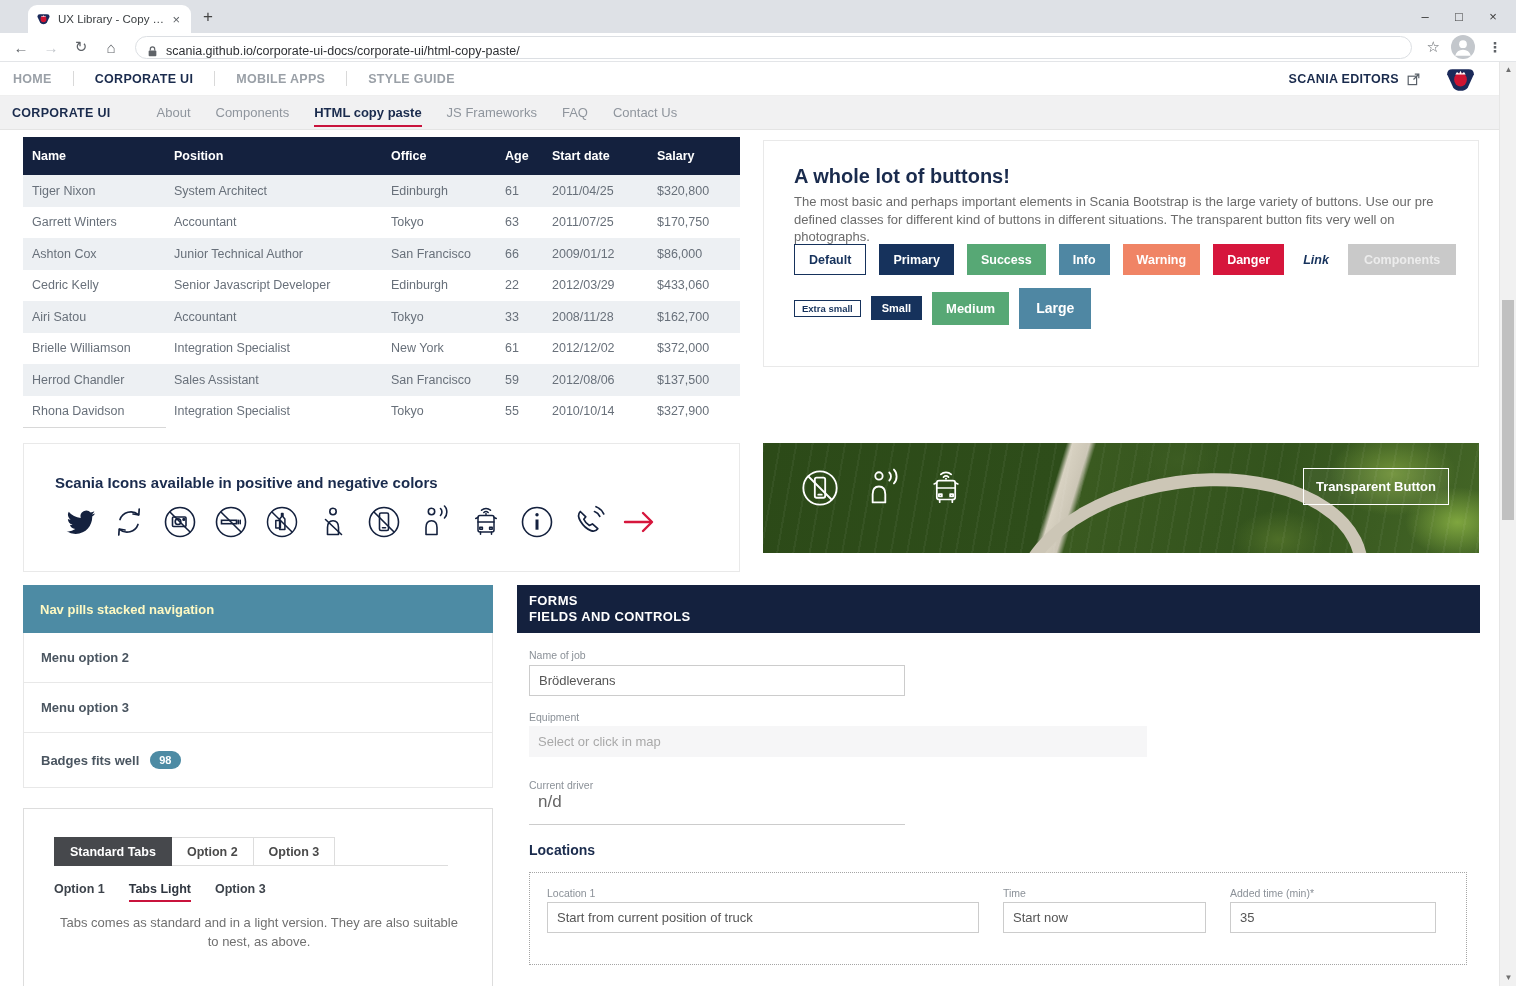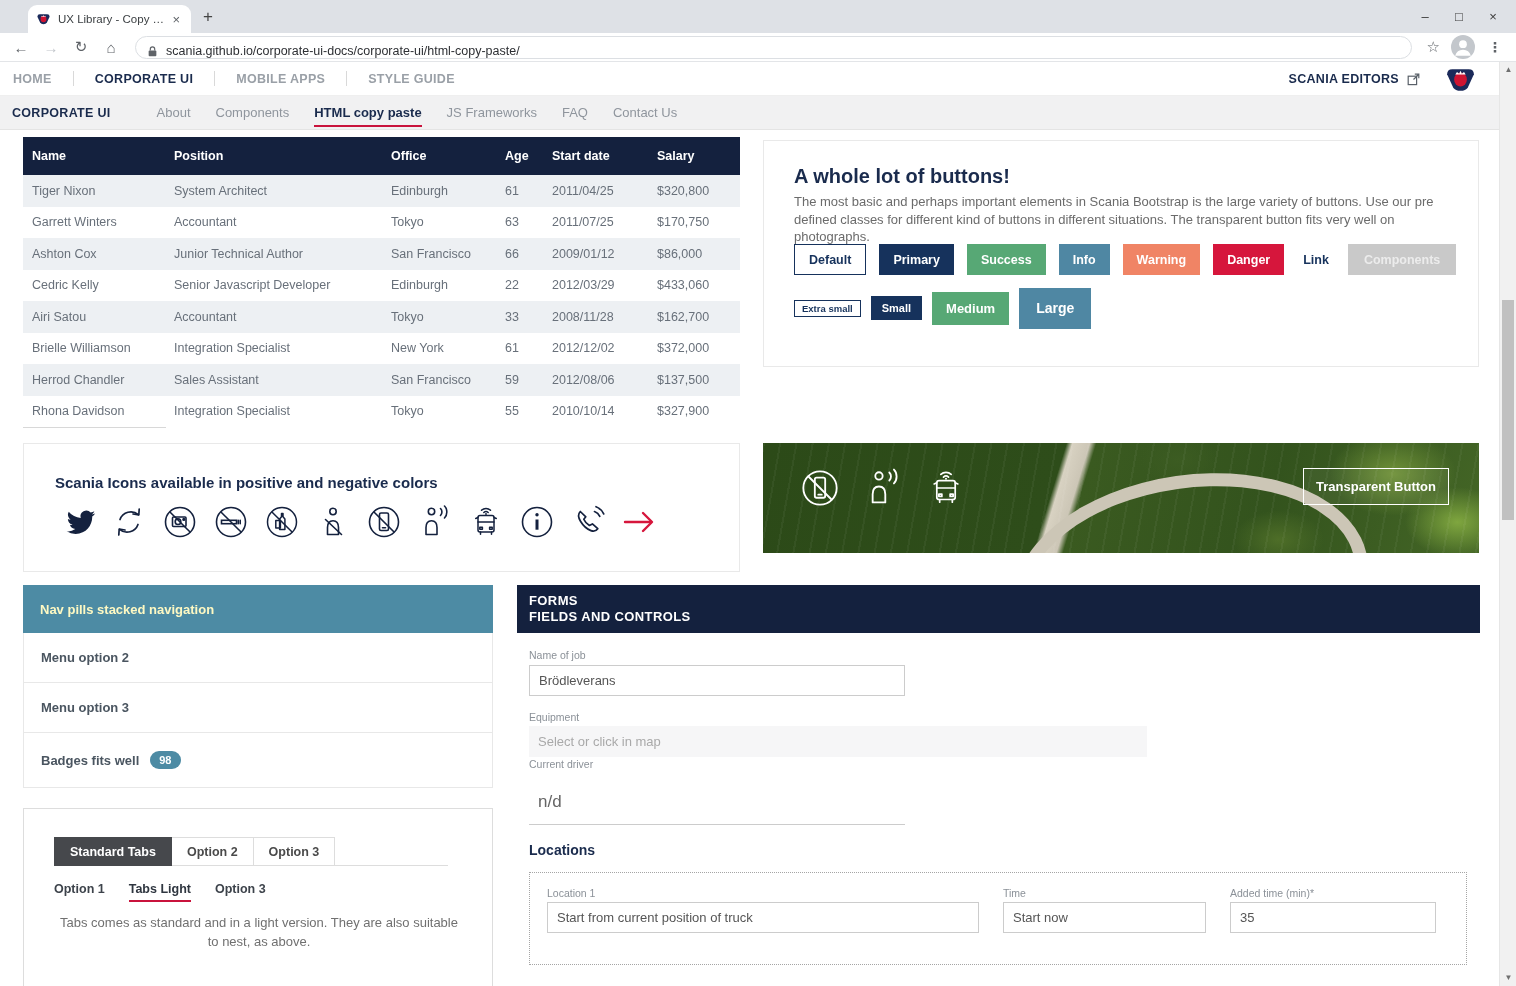--- a/index.html
+++ b/index.html
@@ -66,21 +66,21 @@
   .bp-desc { position:absolute; left:30px; top:52px; width:648px; font-size:13px; color:#6b6b6b; line-height:17.5px; }
   .bp-row1 { position:absolute; left:30px; top:103px; display:flex; align-items:center; gap:13px; }
   .bp-row2 { position:absolute; left:30px; top:145px; height:44px; display:flex; align-items:center; gap:10px; }
   .btn { font-family:inherit; font-weight:700; font-size:12.5px; border:none; height:31px; padding:0 14px; display:inline-flex; align-items:center; justify-content:center; cursor:default; }
   .btn-default { background:#fff; border:1px solid #16325c; color:#16325c; }
   .btn-primary { background:#16325c; color:#fff; }
   .btn-success { background:#57a875; color:#fff; }
   .btn-info { background:#4f87a3; color:#fff; }
   .btn-warning { background:#f08465; color:#fff; }
   .btn-danger { background:#d6163c; color:#fff; }
-  .btn-link { background:none; color:#16325c; padding:0 6px; }
+  .btn-link { background:none; color:#16325c; padding:0 6px;font-style:italic; }
   .btn-transparent { background:#c9c9c9; color:#ececec; padding:0 16px; }
   .btn-xs { height:17px; font-size:9.5px; padding:0 7px; background:#fff; border:1px solid #16325c; color:#16325c; }
   .btn-sm { height:24px; font-size:11px; padding:0 11px; background:#16325c; color:#fff; }
   .btn-md { height:33px; font-size:13px; padding:0 14px; background:#57a875; color:#fff; }
   .btn-lg { height:41px; font-size:14px; padding:0 17px; background:#4f87a3; color:#fff; }
 
   
   #photo { position:absolute; left:763px; top:313px; width:716px; height:110px; overflow:hidden;
     background:
       radial-gradient(90px 60px at 88% 28%, #6f9138 0%, rgba(111,145,56,0) 70%),
@@ -103,21 +103,21 @@
 
   
   #forms-panel { position:absolute; left:517px; top:455px; width:963px; height:401px; overflow:hidden; }
   .fp-header { height:48px; background:#14213e; color:#fff; padding:8px 0 0 12px; }
   .fp-header div { font-size:13px; font-weight:700; letter-spacing:.4px; line-height:16px; }
   .f-label { position:absolute; font-size:10.5px; color:#8b9198; }
   .f-input { position:absolute; height:31px; border:1px solid #ccc; padding:0 9px; font-size:13px; color:#555; font-family:inherit; background:#fff; }
   .f-input::placeholder { color:#a9a9a9; }
   #lbl-job { left:12px; top:64px; } #inp-job { left:12px; top:80px; width:376px; }
   #lbl-equip { left:12px; top:126px; } #inp-equip { left:12px; top:141px; width:618px; background:#f6f6f7; border:none; }
-  #lbl-driver { left:12px; top:173px; }
+  #lbl-driver { left:12px; top:194px; }
   #val-driver { position:absolute; left:12px; top:203px; width:376px; padding:4px 0 12px 9px; border-bottom:1px solid #ccc; font-size:17px; color:#666; }
   #loc-title { position:absolute; left:12px; top:257px; font-size:14px; font-weight:700; color:#1a2b4d; }
   #loc-box { position:absolute; left:12px; top:287px; width:938px; height:93px; border:1px dotted #a5a5a5; }
   #loc-box .f-label { top:14px; }
   #loc-box .f-input { top:29px; }
   #lbl-loc1 { left:17px; } #inp-loc1 { left:17px; width:432px; }
   #lbl-time { left:473px; } #inp-time { left:473px; width:203px; }
   #lbl-added { left:700px; } #inp-added { left:700px; width:206px; }
 
   

